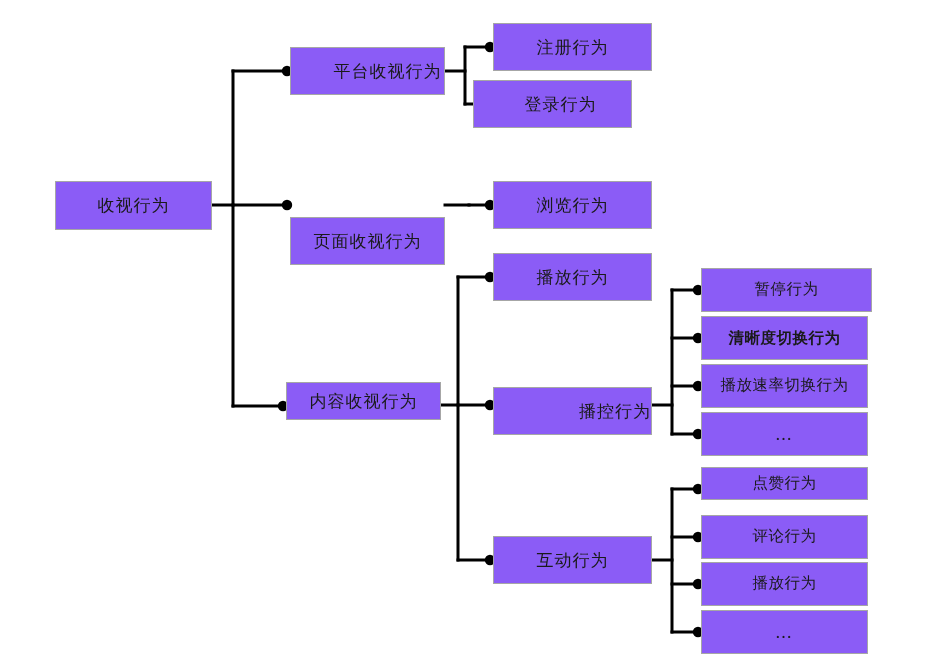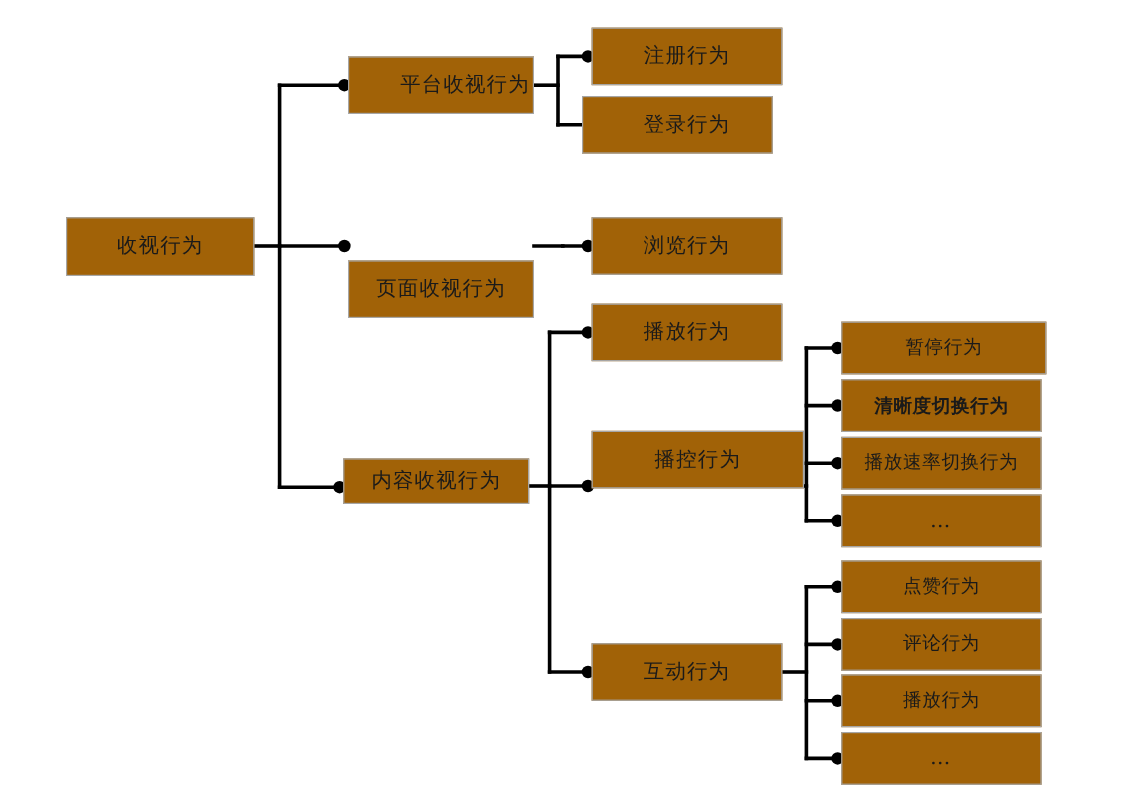--- a/index.html
+++ b/index.html
@@ -24,21 +24,21 @@
     left: 0;
     top: 0;
     width: 936px;
     height: 671px;
     pointer-events: none;
   }
   .node {
     position: absolute;
     box-sizing: border-box;
     border: 1px solid #a6a6a6;
-    background: #a16207;
+    background: #8b5cf6;
     display: flex;
     align-items: center;
     justify-content: center;
     color: #1a1a1a;
     font-size: 17px;
     letter-spacing: 1px;
     line-height: 1;
     white-space: nowrap;
     text-rendering: optimizeLegibility;
   }
@@ -114,48 +114,48 @@
       </div>
       <div class="node" style="left: 290px; top: 181px; width: 155px; height: 48px; margin-top: 36px;">
         <span class="node-label">页面收视行为</span>
       </div>
       <div class="node" style="left: 286px; top: 382px; width: 155px; height: 38px;">
         <span class="node-label">内容收视行为</span>
       </div>
       <div class="node" style="left: 493px; top: 23px; width: 159px; height: 48px;">
         <span class="node-label">注册行为</span>
       </div>
-      <div class="node" style="left: 485px; top: 80px; width: 159px; height: 48px; padding-left: 16px;">
+      <div class="node" style="left: 473px; top: 80px; width: 159px; height: 48px; padding-left: 16px;">
         <span class="node-label">登录行为</span>
       </div>
       <div class="node" style="left: 493px; top: 181px; width: 159px; height: 48px; align-items: center;">
         <span class="node-label">浏览行为</span>
       </div>
       <div class="node" style="left: 493px; top: 253px; width: 159px; height: 48px;">
         <span class="node-label">播放行为</span>
       </div>
-      <div class="node" style="left: 493px; top: 359px; width: 177px; height: 48px;">
+      <div class="node" style="left: 493px; top: 387px; width: 159px; height: 48px; justify-content: flex-end;">
         <span class="node-label">播控行为</span>
       </div>
       <div class="node" style="left: 493px; top: 536px; width: 159px; height: 48px;">
         <span class="node-label">互动行为</span>
       </div>
       <div class="node leaf" style="left: 701px; top: 268px; width: 171px; height: 44px;">
         <span class="node-label">暂停行为</span>
       </div>
       <div class="node leaf" style="left: 701px; top: 316px; width: 167px; height: 44px; font-weight: bold;">
         <span class="node-label">清晰度切换行为</span>
       </div>
       <div class="node leaf" style="left: 701px; top: 364px; width: 167px; height: 44px;">
         <span class="node-label">播放速率切换行为</span>
       </div>
       <div class="node leaf ellipsis" style="left: 701px; top: 412px; width: 167px; height: 44px;">
         <span class="node-label">…</span>
       </div>
-      <div class="node leaf" style="left: 701px; top: 467px; width: 167px; height: 44px;">
+      <div class="node leaf" style="left: 701px; top: 467px; width: 167px; height: 33px;">
         <span class="node-label">点赞行为</span>
       </div>
       <div class="node leaf" style="left: 701px; top: 515px; width: 167px; height: 44px;">
         <span class="node-label">评论行为</span>
       </div>
       <div class="node leaf" style="left: 701px; top: 562px; width: 167px; height: 44px;">
         <span class="node-label">播放行为</span>
       </div>
       <div class="node leaf ellipsis" style="left: 701px; top: 610px; width: 167px; height: 44px;">
         <span class="node-label">…</span>

